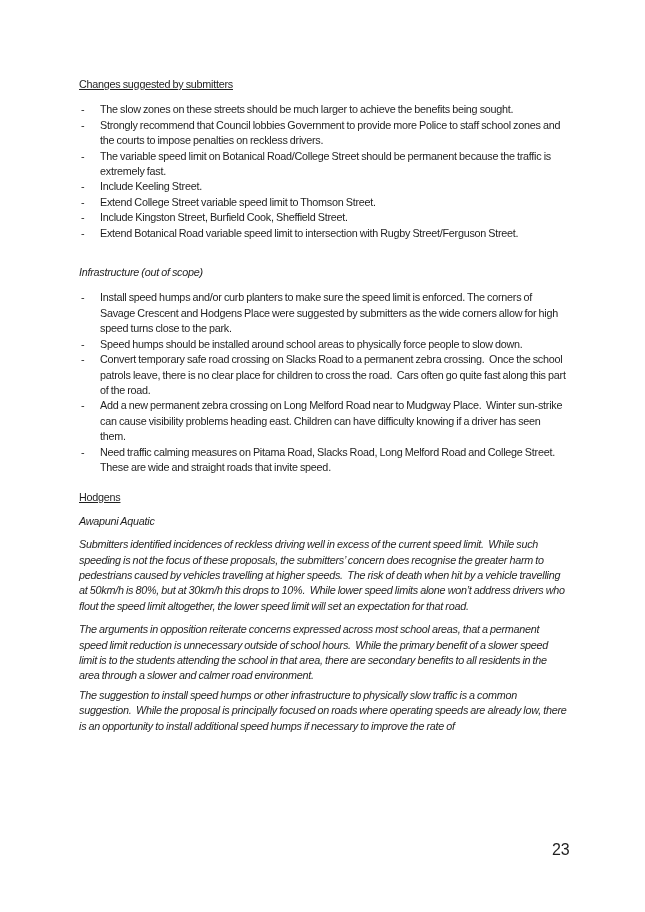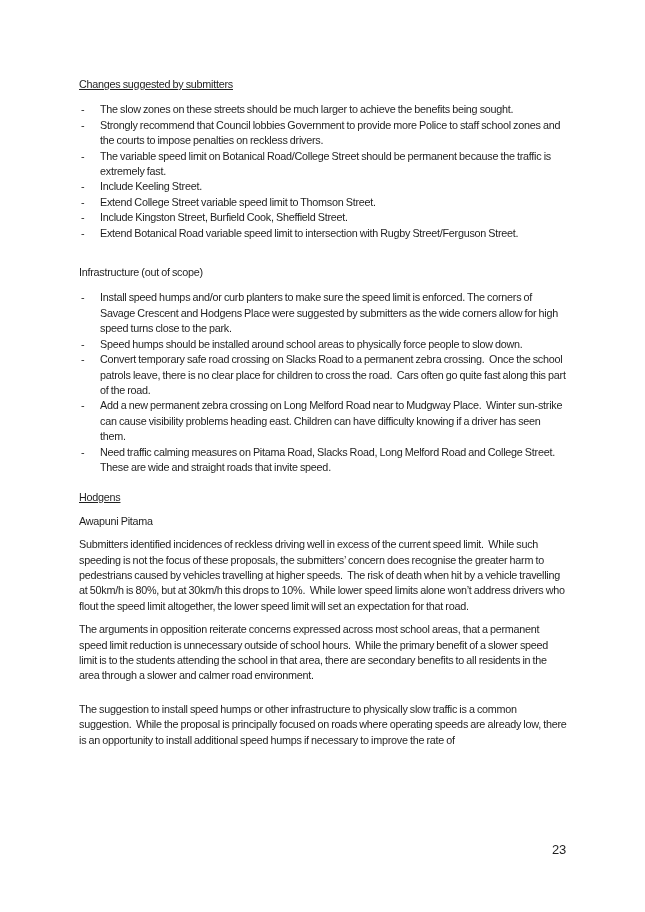--- a/index.html
+++ b/index.html
@@ -24,21 +24,21 @@
     line-height: 15.4px;
     letter-spacing: -0.25px;
     word-spacing: -0.5px;
   }
   .heading {
     font-size: inherit;
     font-weight: normal;
     margin: 0;
   }
   .h-underline { text-decoration: underline; }
-  .h-italic { }
+  .h-italic { font-style: italic; }
 
   #h-changes { margin: 0 0 10px 0; }
   #h-infra { margin: 24px 0 10px 0; }
   #h-analysis { margin: 15px 0 0 0; }
   #h-awapuni { margin: 8px 0 0 0; }
 
   .dash-list {
     list-style: none;
     margin: 0;
     padding: 0;
@@ -47,30 +47,30 @@
     position: relative;
     padding-left: 21px;
   }
   .dash-list li::before {
     content: "-";
     position: absolute;
     left: 2px;
     top: 0;
   }
 
-  .para { margin: 0; }
+  .para { margin: 0; font-style: italic; }
   .para-1 { margin-top: 8px; }
   .para-2 { margin-top: 8px; }
-  .para-3 { margin-top: 18px; }
+  .para-3 { margin-top: 4px; }
 
   .page-number {
     position: absolute;
     top: 842px;
     left: 552px;
-    font-size: 13px;
+    font-size: 16px;
     line-height: 15.4px;
     letter-spacing: -0.25px;
   }
 </style>
 </head>
 <body>
 
 <div class="page">
 
   <h1 class="heading h-underline" id="h-changes">Changes suggested by submitters</h1>
@@ -90,21 +90,21 @@
   <ul class="dash-list">
     <li>Install speed humps and/or curb planters to make sure the speed limit is enforced. The corners of Savage Crescent and Hodgens Place were suggested by submitters as the wide corners allow for high speed turns close to the park.</li>
     <li>Speed humps should be installed around school areas to physically force people to slow down.</li>
     <li>Convert temporary safe road crossing on Slacks Road to a permanent zebra crossing.&nbsp; Once the school patrols leave, there is no clear place for children to cross the road.&nbsp; Cars often go quite fast along this part of the road.</li>
     <li>Add a new permanent zebra crossing on Long Melford Road near to Mudgway Place.&nbsp; Winter sun-strike can cause visibility problems heading east. Children can have difficulty knowing if a driver has seen them.</li>
     <li>Need traffic calming measures on Pitama Road, Slacks Road, Long Melford Road and College Street.&nbsp; These are wide and straight roads that invite speed.</li>
   </ul>
 
   <h3 class="heading h-underline" id="h-analysis">Hodgens</h3>
 
-  <h4 class="heading h-italic" id="h-awapuni">Awapuni Pitama</h4>
+  <h4 class="heading h-italic" id="h-awapuni">Awapuni Aquatic</h4>
 
   <p class="para para-1">Submitters identified incidences of reckless driving well in excess of the current speed limit.&nbsp; While such speeding is not the focus of these proposals, the submitters’ concern does recognise the greater harm to pedestrians caused by vehicles travelling at higher speeds.&nbsp; The risk of death when hit by a vehicle travelling at 50km/h is 80%, but at 30km/h this drops to 10%.&nbsp; While lower speed limits alone won’t address drivers who flout the speed limit altogether, the lower speed limit will set an expectation for that road.</p>
 
   <p class="para para-2">The arguments in opposition reiterate concerns expressed across most school areas, that a permanent speed limit reduction is unnecessary outside of school hours.&nbsp; While the primary benefit of a slower speed limit is to the students attending the school in that area, there are secondary benefits to all residents in the area through a slower and calmer road environment.</p>
 
   <p class="para para-3">The suggestion to install speed humps or other infrastructure to physically slow traffic is a common suggestion.&nbsp; While the proposal is principally focused on roads where operating speeds are already low, there is an opportunity to install additional speed humps if necessary to improve the rate of</p>
 
 </div>
 
 <div class="page-number">23</div>

